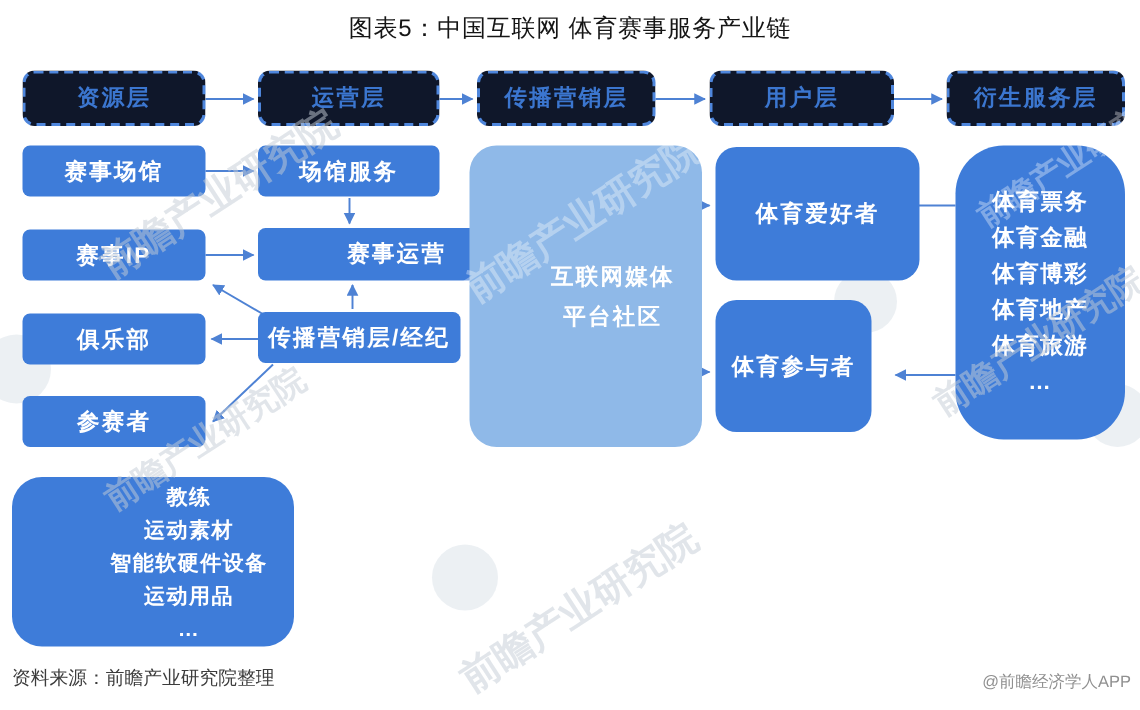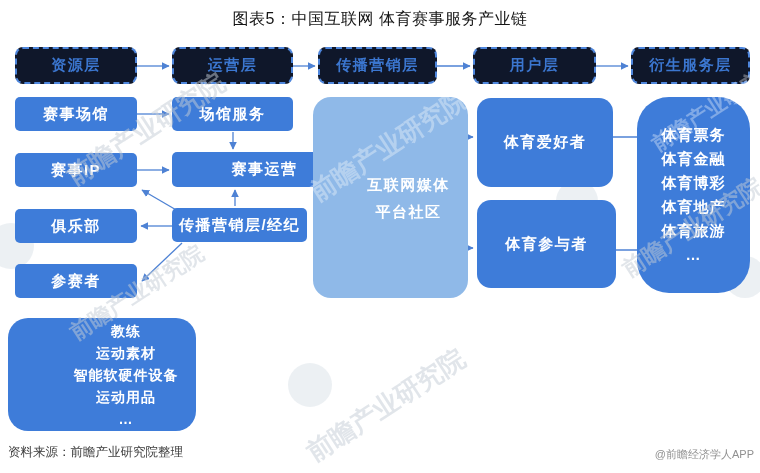--- a/index.html
+++ b/index.html
@@ -72,21 +72,21 @@
   <div class="node" style="left:172px;top:97px;width:121px;height:34px;">场馆服务</div>
   <div class="node" style="left:172px;top:152px;width:121px;height:35px;padding-left:32px;">赛事运营</div>
   <div class="node" style="left:172px;top:208px;width:135px;height:34px;">传播营销层/经纪</div>
 
   <div class="media" style="left:313px;top:97px;width:119px;height:201px;">
     <span>互联网媒体</span>
     <span>平台社区</span>
   </div>
 
   <div class="node round" style="left:477px;top:98px;width:136px;height:89px;">体育爱好者</div>
-  <div class="node round" style="left:477px;top:200px;width:139px;height:88px;">体育参与者</div>
+  <div class="node round" style="left:477px;top:200px;width:104px;height:88px;">体育参与者</div>
 
   <div class="node list" style="left:637px;top:97px;width:113px;height:196px;">
     <span>体育票务</span>
     <span>体育金融</span>
     <span>体育博彩</span>
     <span>体育地产</span>
     <span>体育旅游</span>
     <span>…</span>
   </div>
 

